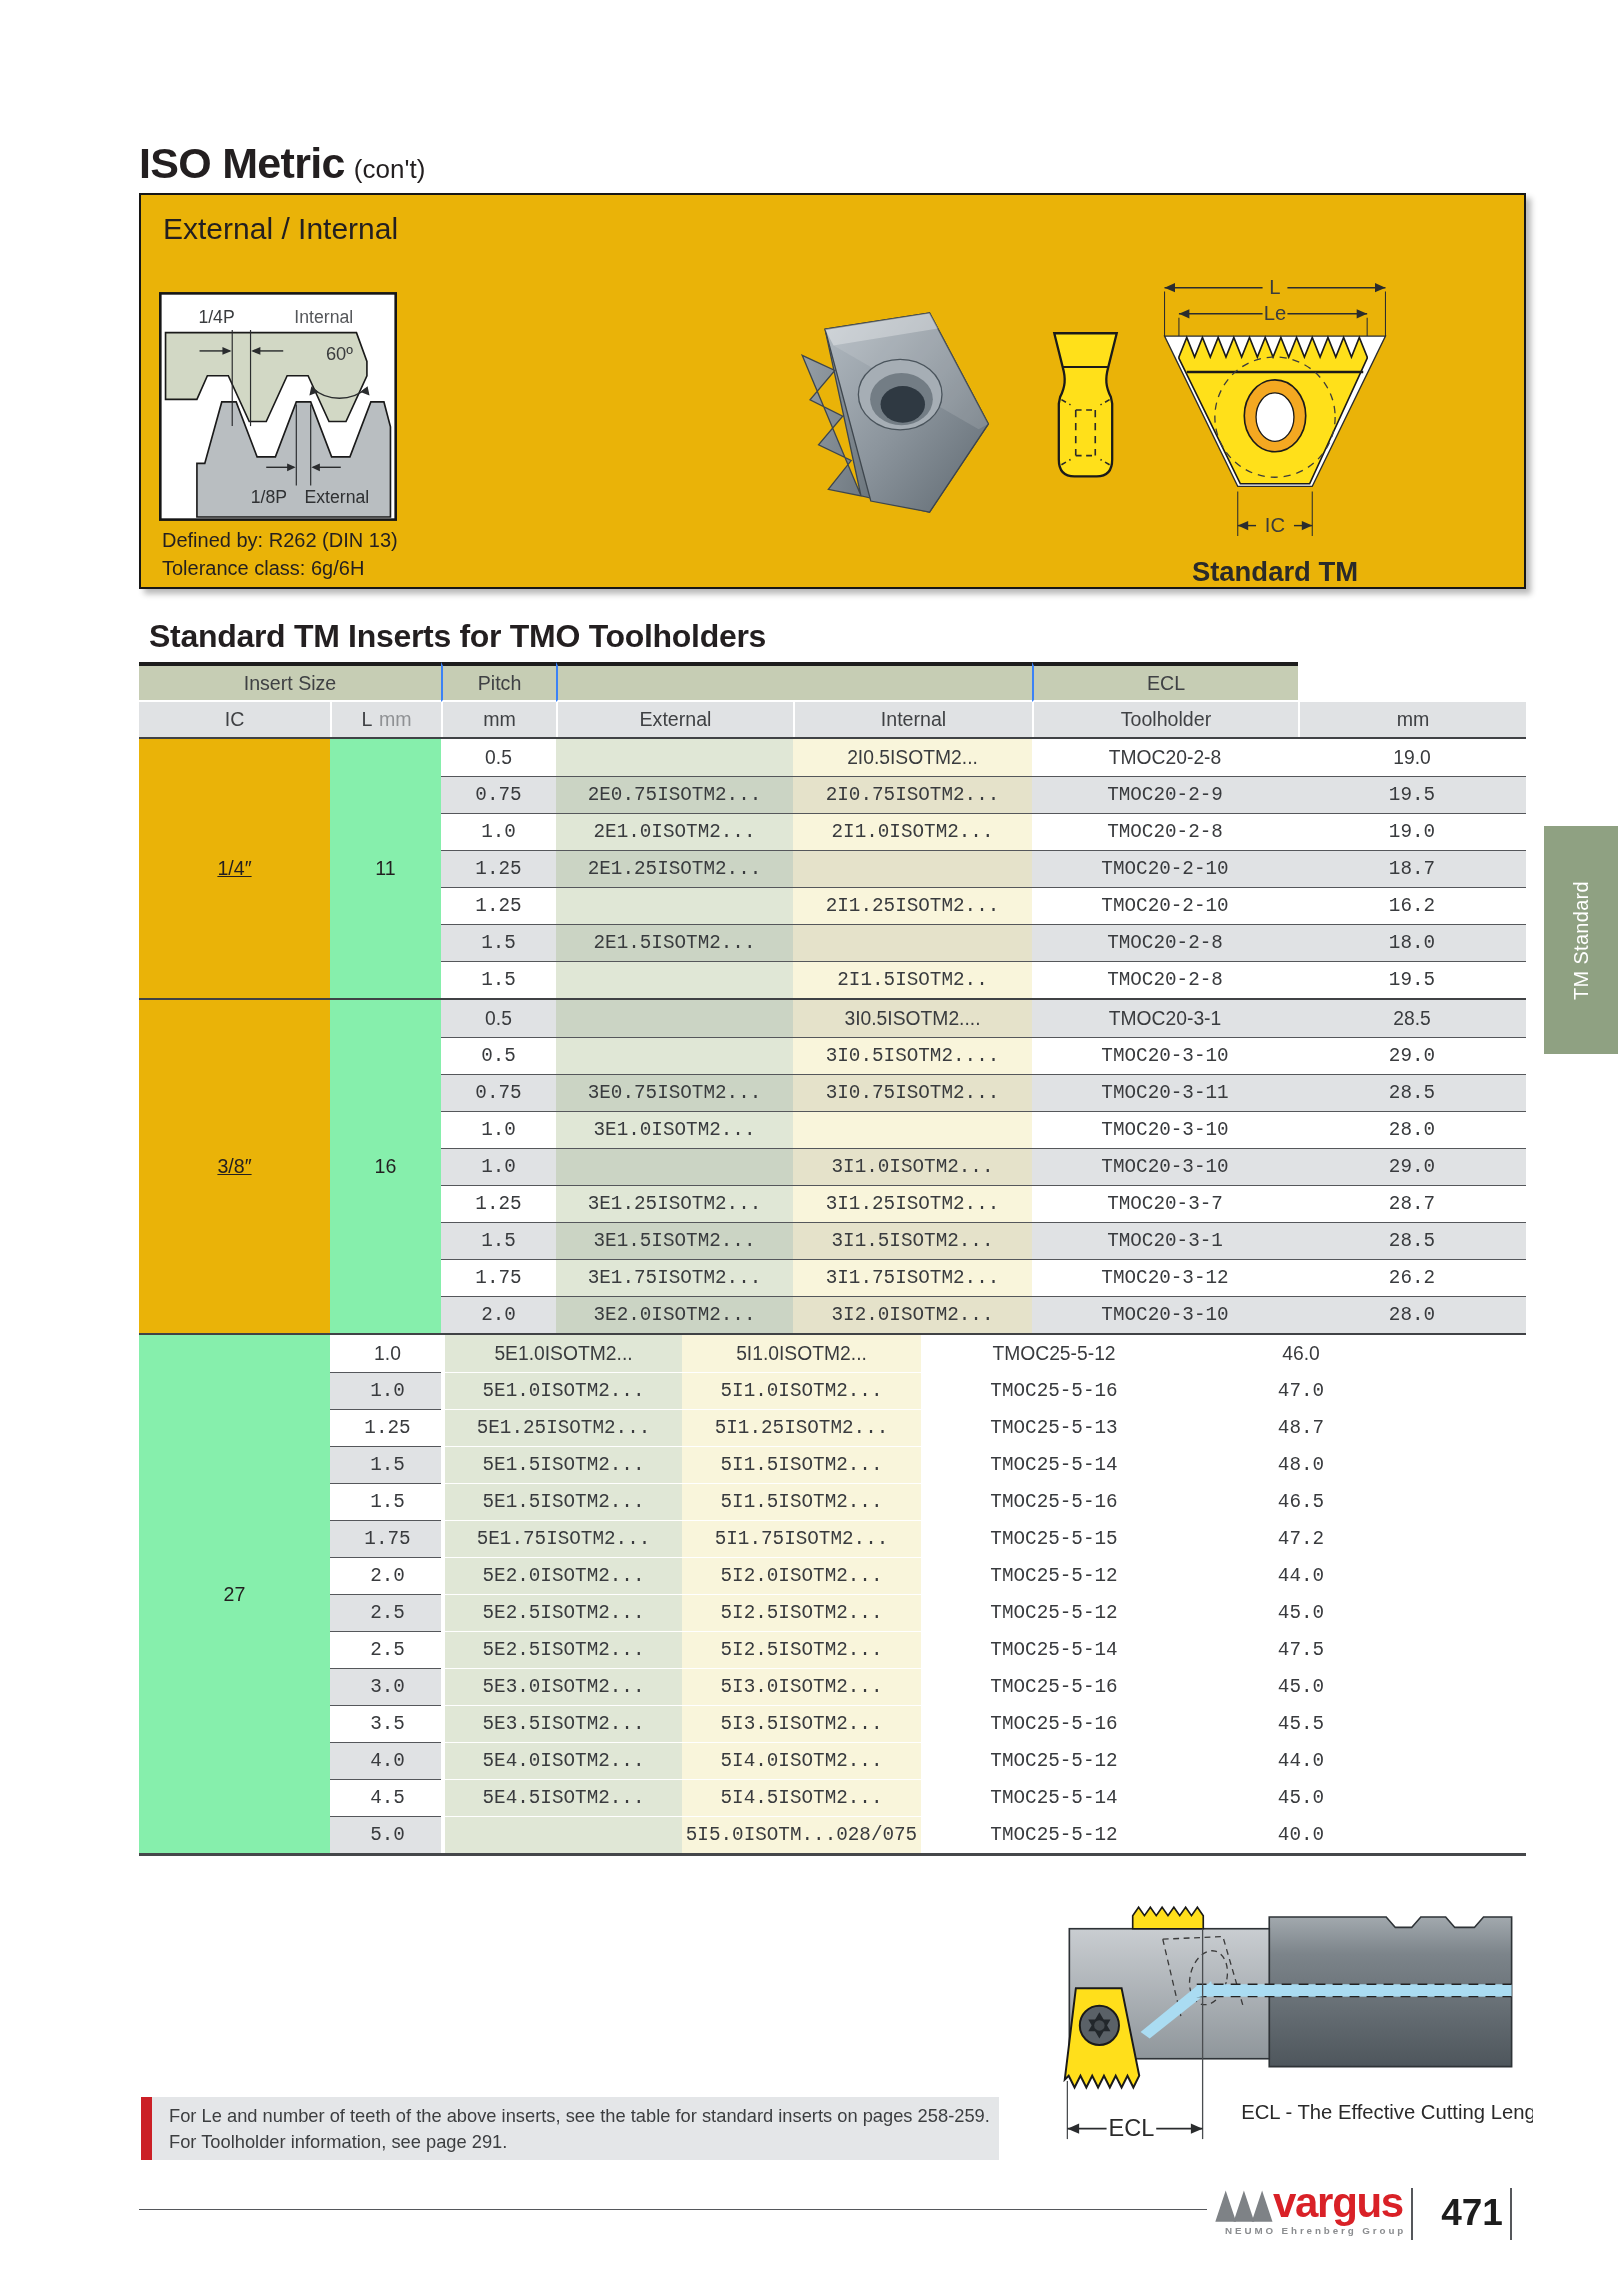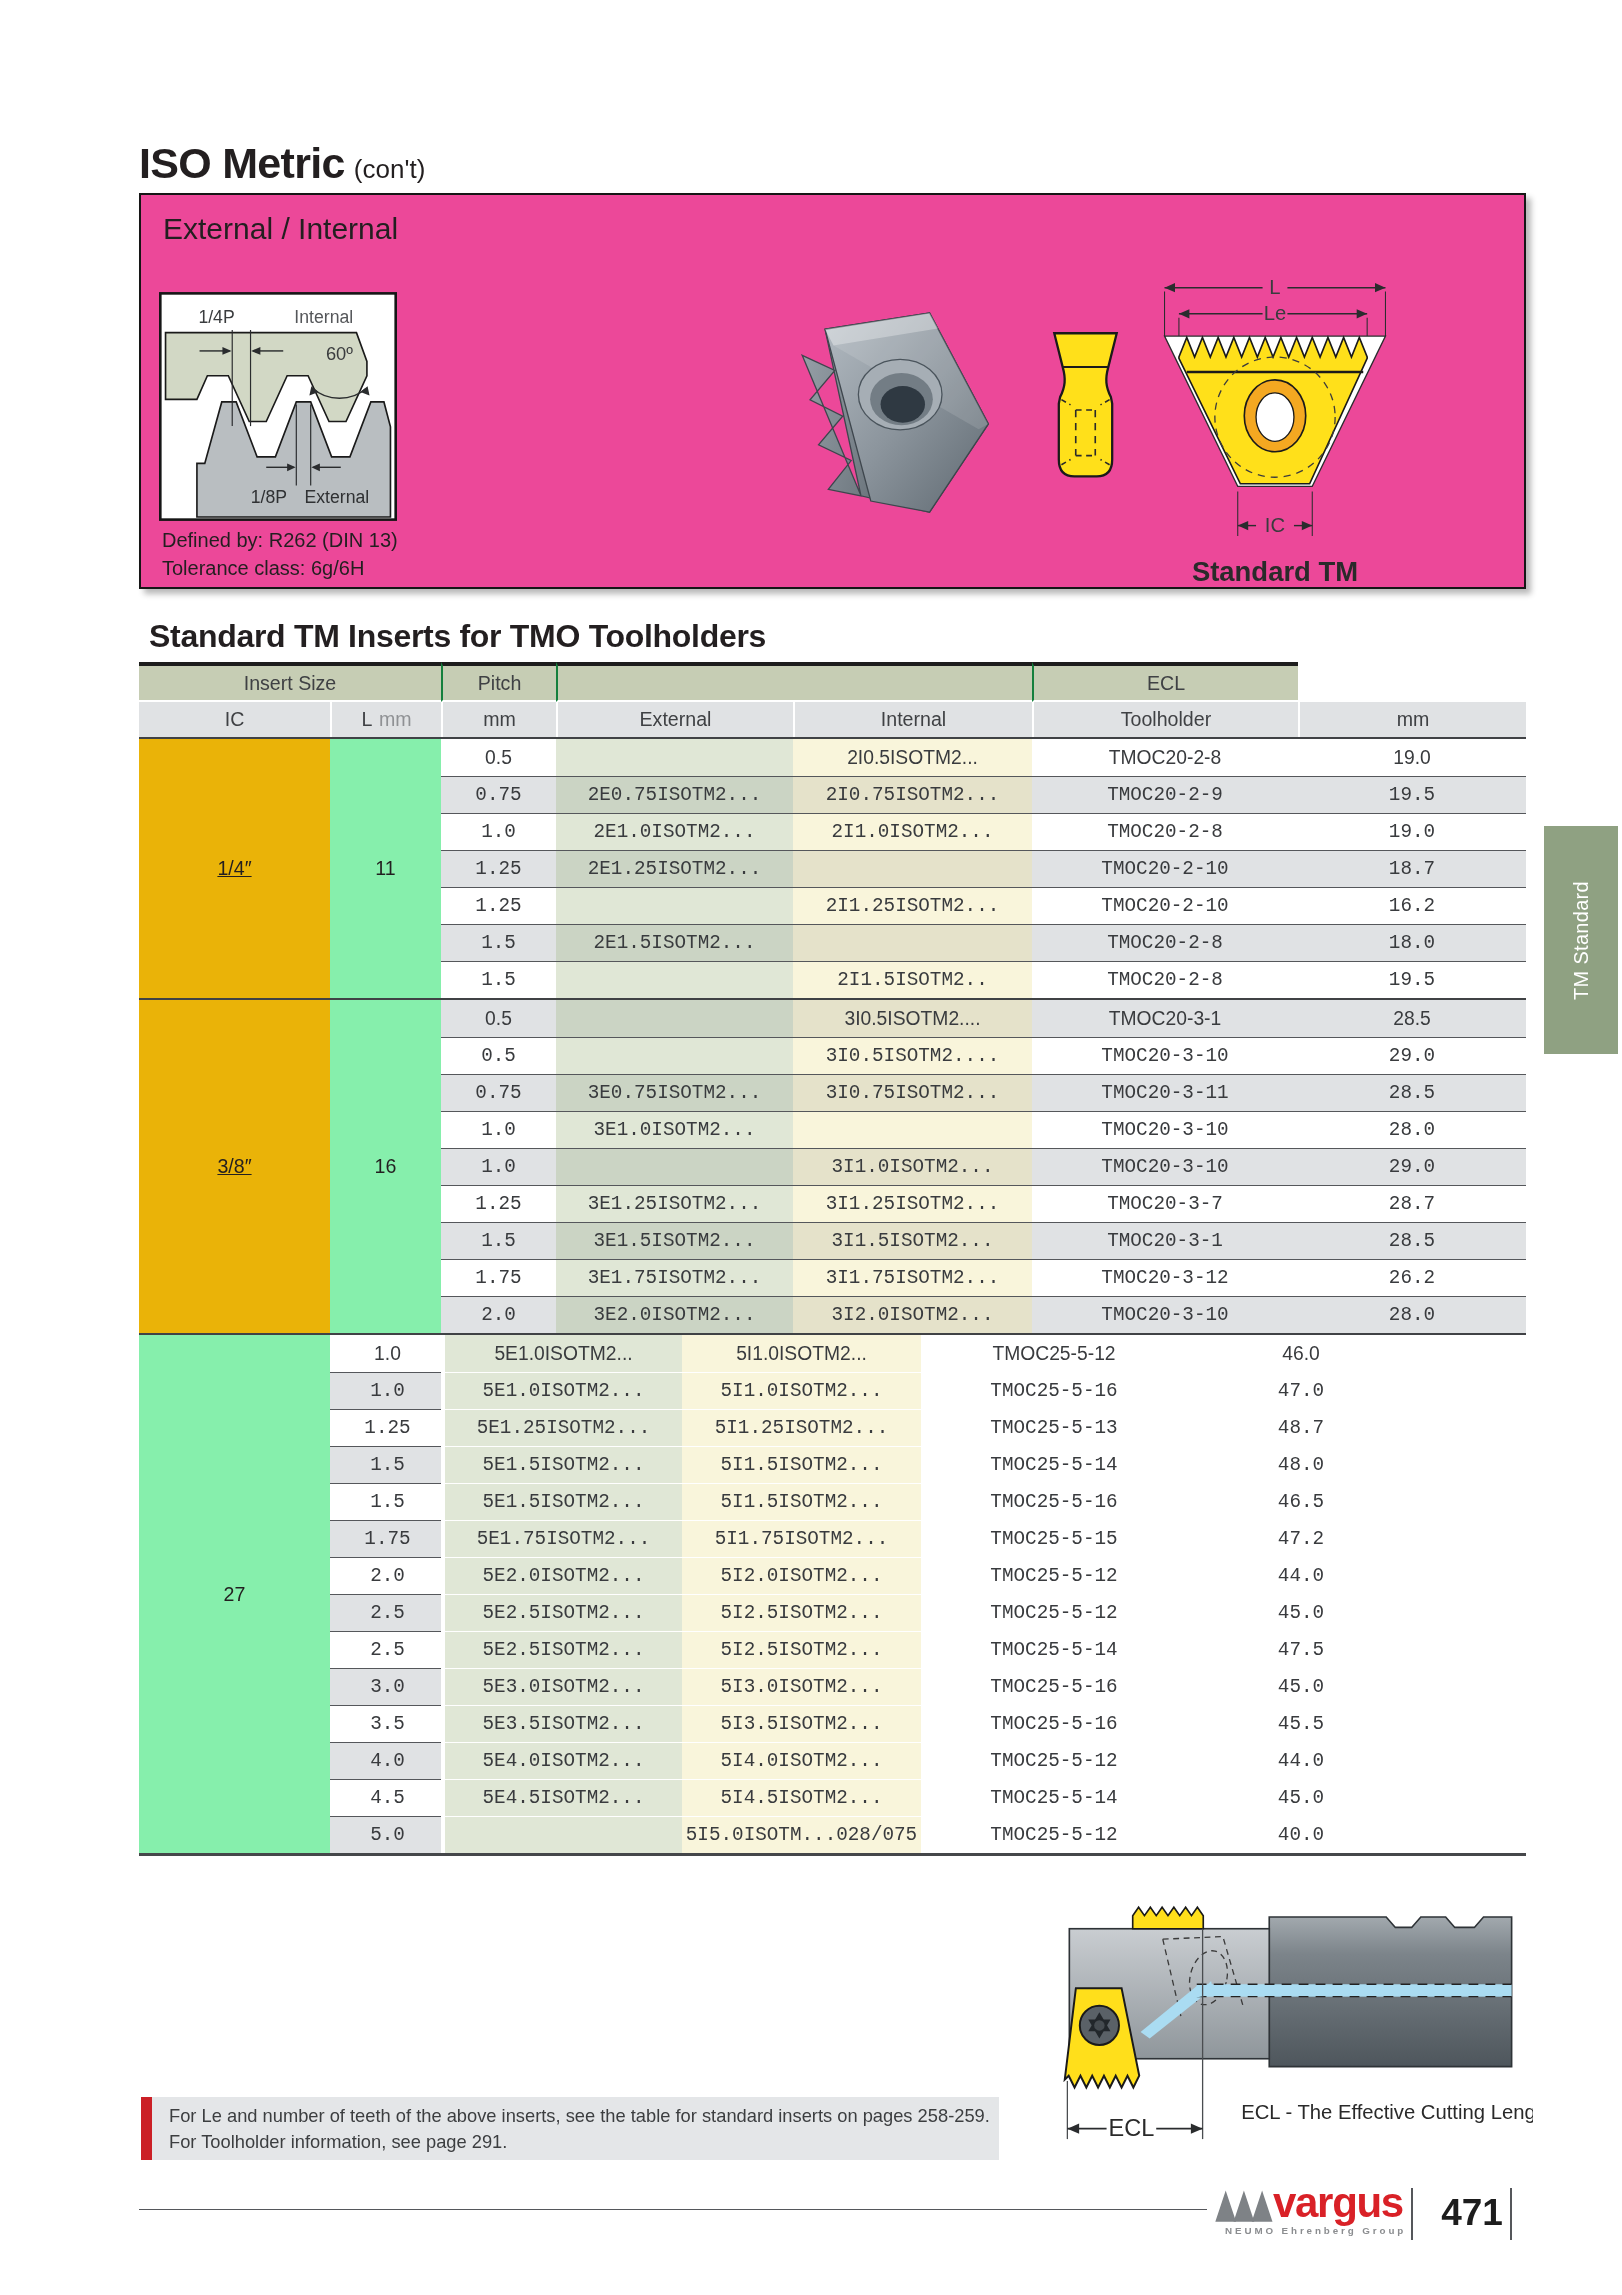--- a/index.html
+++ b/index.html
@@ -4,34 +4,34 @@
 <style>
   html,body{margin:0;padding:0;background:#fff;}
   body{width:1623px;height:2295px;position:relative;font-family:"Liberation Sans",sans-serif;color:#231f20;overflow:hidden;}
   .abs{position:absolute;}
 
   
   .page-title{left:139px;top:139px;font-size:43px;font-weight:bold;letter-spacing:-0.7px;}
   .page-title .suffix{font-size:26px;font-weight:normal;margin-left:9.2px;letter-spacing:0;}
 
   
-  .panel{left:139px;top:193px;width:1383px;height:392px;border:2.6px solid #161616;background:#ec4899;box-shadow:4.6px 4.6px 5.9px rgba(0,0,0,0.28);}
+  .panel{left:139px;top:193px;width:1383px;height:392px;border:2.6px solid #161616;background:#eab308;box-shadow:4.6px 4.6px 5.9px rgba(0,0,0,0.28);}
   .panel-heading{left:22px;top:17px;font-size:30px;}
   .defined{left:21px;top:332px;font-size:20px;line-height:1.38;}
 
   
   .section-title{left:149px;top:618px;font-size:32px;font-weight:bold;letter-spacing:-0.3px;}
 
   
   .dtable{left:139px;top:662px;width:1387px;background:#fff;border-bottom:3.3px solid #45474a;}
   .hr1{display:grid;grid-template-columns:302px 115px 476px 266px 228px;border-radius:8px;}
   .hr2{display:grid;grid-template-columns:191px 111px 115px 237px 239px 266px 228px;}
   .hr1 > div{background:#c6cdb4;border-top:4.6px solid #1d1d1d;border-bottom:2px solid #fff;height:34px;
              display:flex;align-items:center;justify-content:center;font-size:19.6px;color:#3f4144;}
-  .hr1 > div + div{border-left:2px solid #15803d;}
+  .hr1 > div + div{border-left:2px solid #3b82f6;}
   .hr2 > div{background:#e0e2e4;height:35px;display:flex;align-items:center;justify-content:center;font-size:19.6px;color:#3f4144;}
   .hr2 > div + div{border-left:2px solid #fff;}
   .unit{color:#8f9194;margin-left:6.5px;}
   .tgroup{display:grid;grid-template-columns:191px 111px 1085px;border-top:2px solid #404245;}
   .gcell{display:flex;align-items:center;justify-content:center;font-size:19.6px;}
   .gcell-ic{background:#eab308;text-decoration:underline;}
   .gcell-l{background:#86efac;}
   .grows{display:flex;flex-direction:column;}
   .drow{display:grid;grid-template-columns:115px 237px 239px 266px 228px;height:37px;box-sizing:border-box;}
   .drow + .drow{border-top:1.3px solid #55575b;font-family:Liberation Mono, monospace;}

